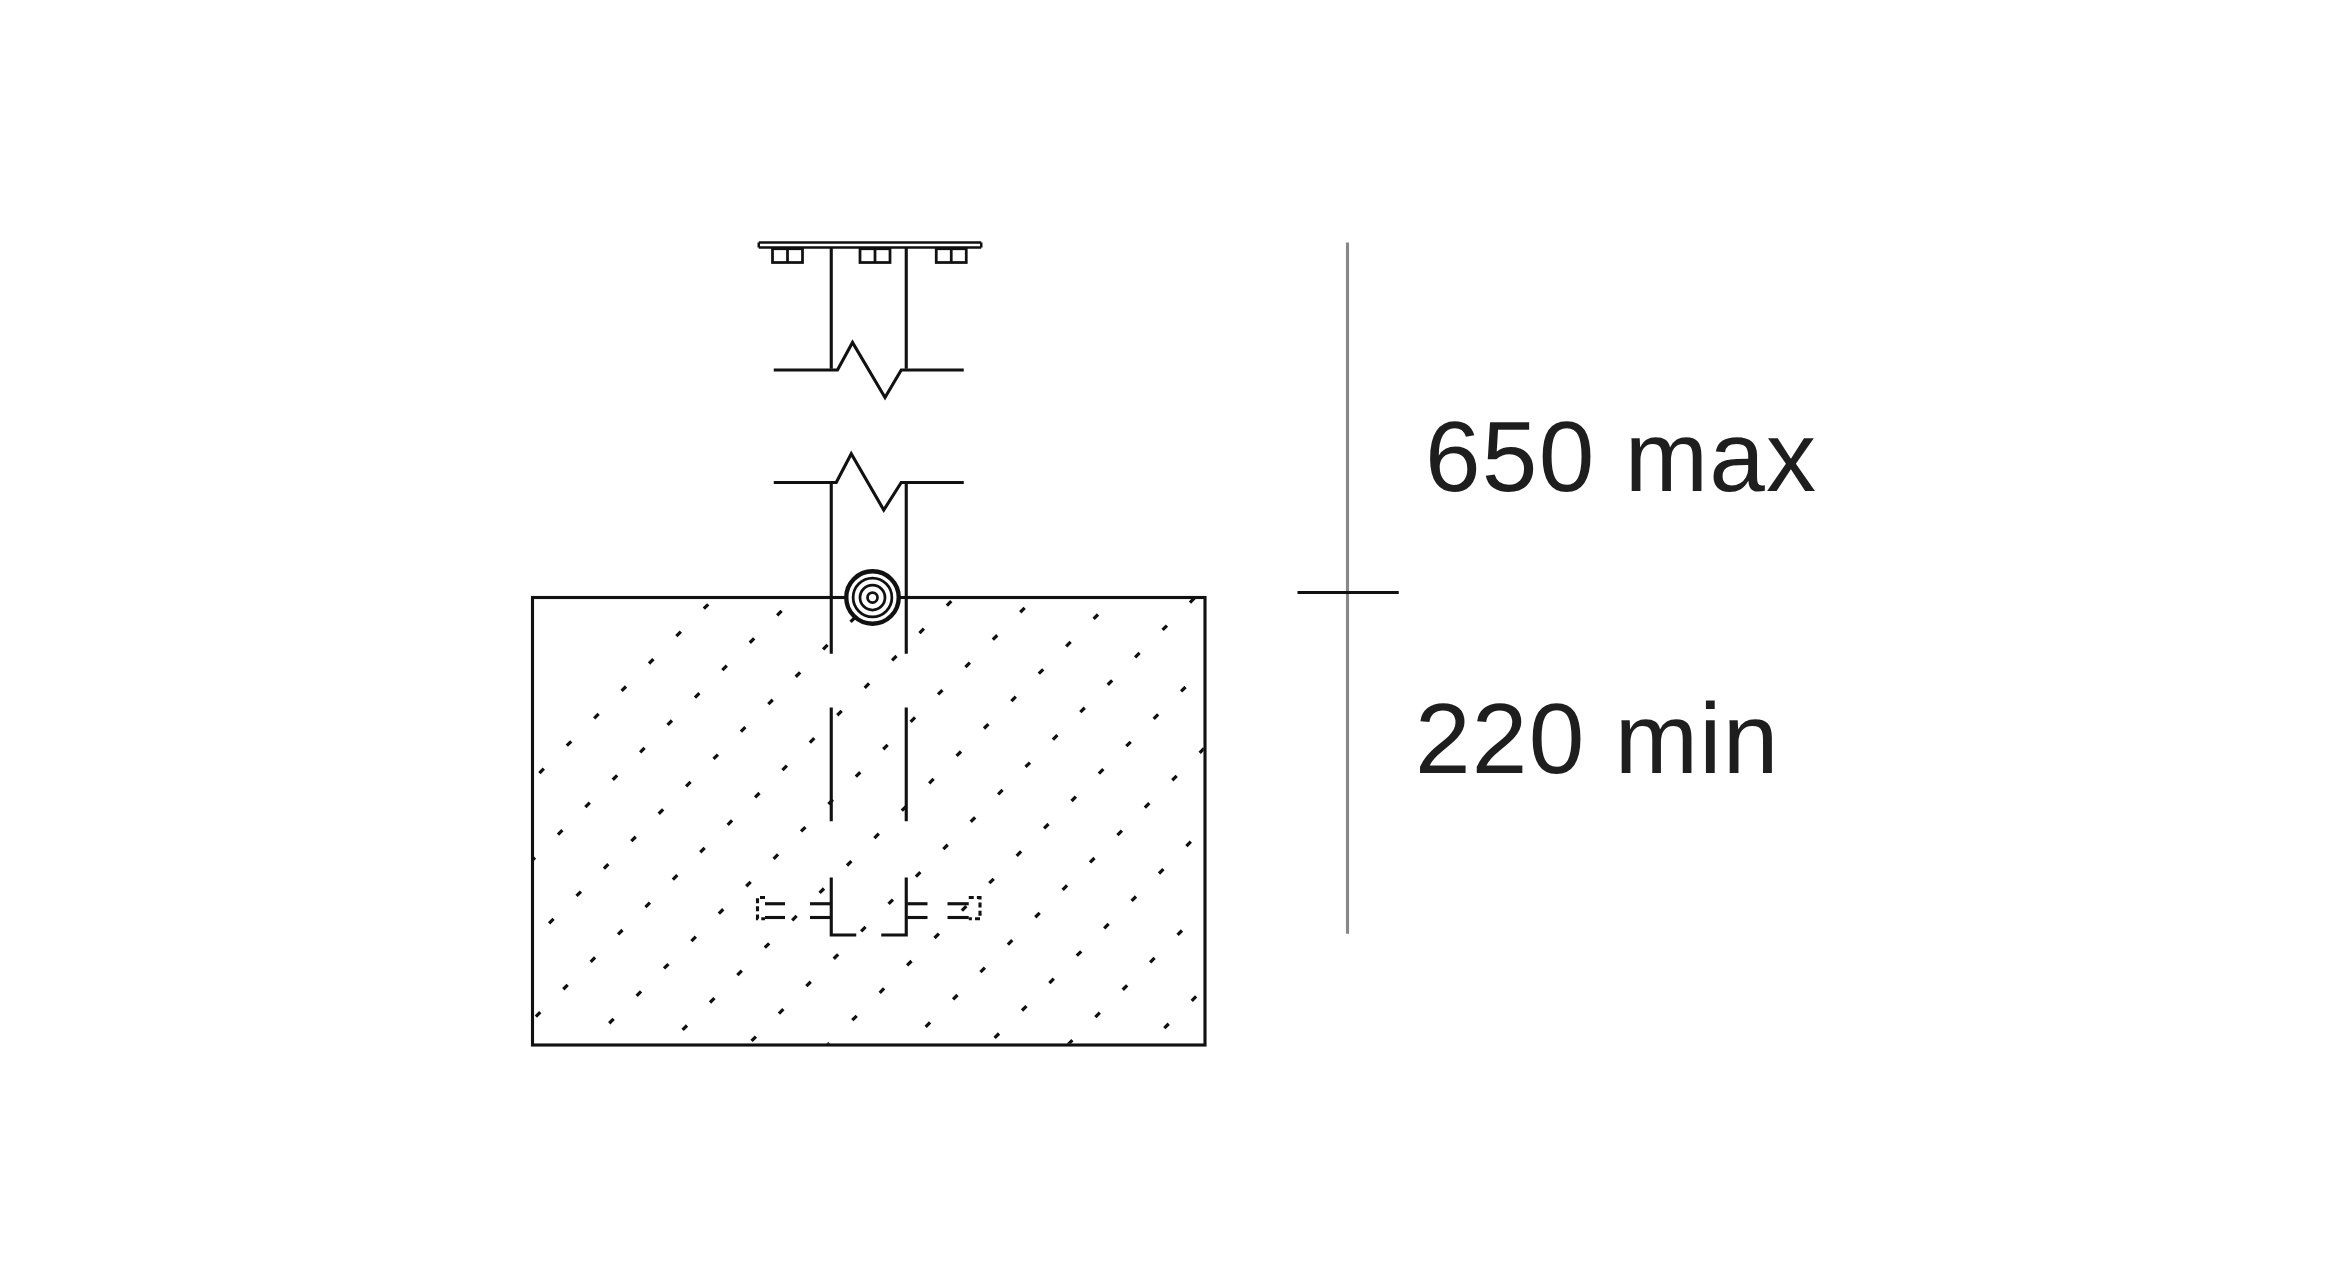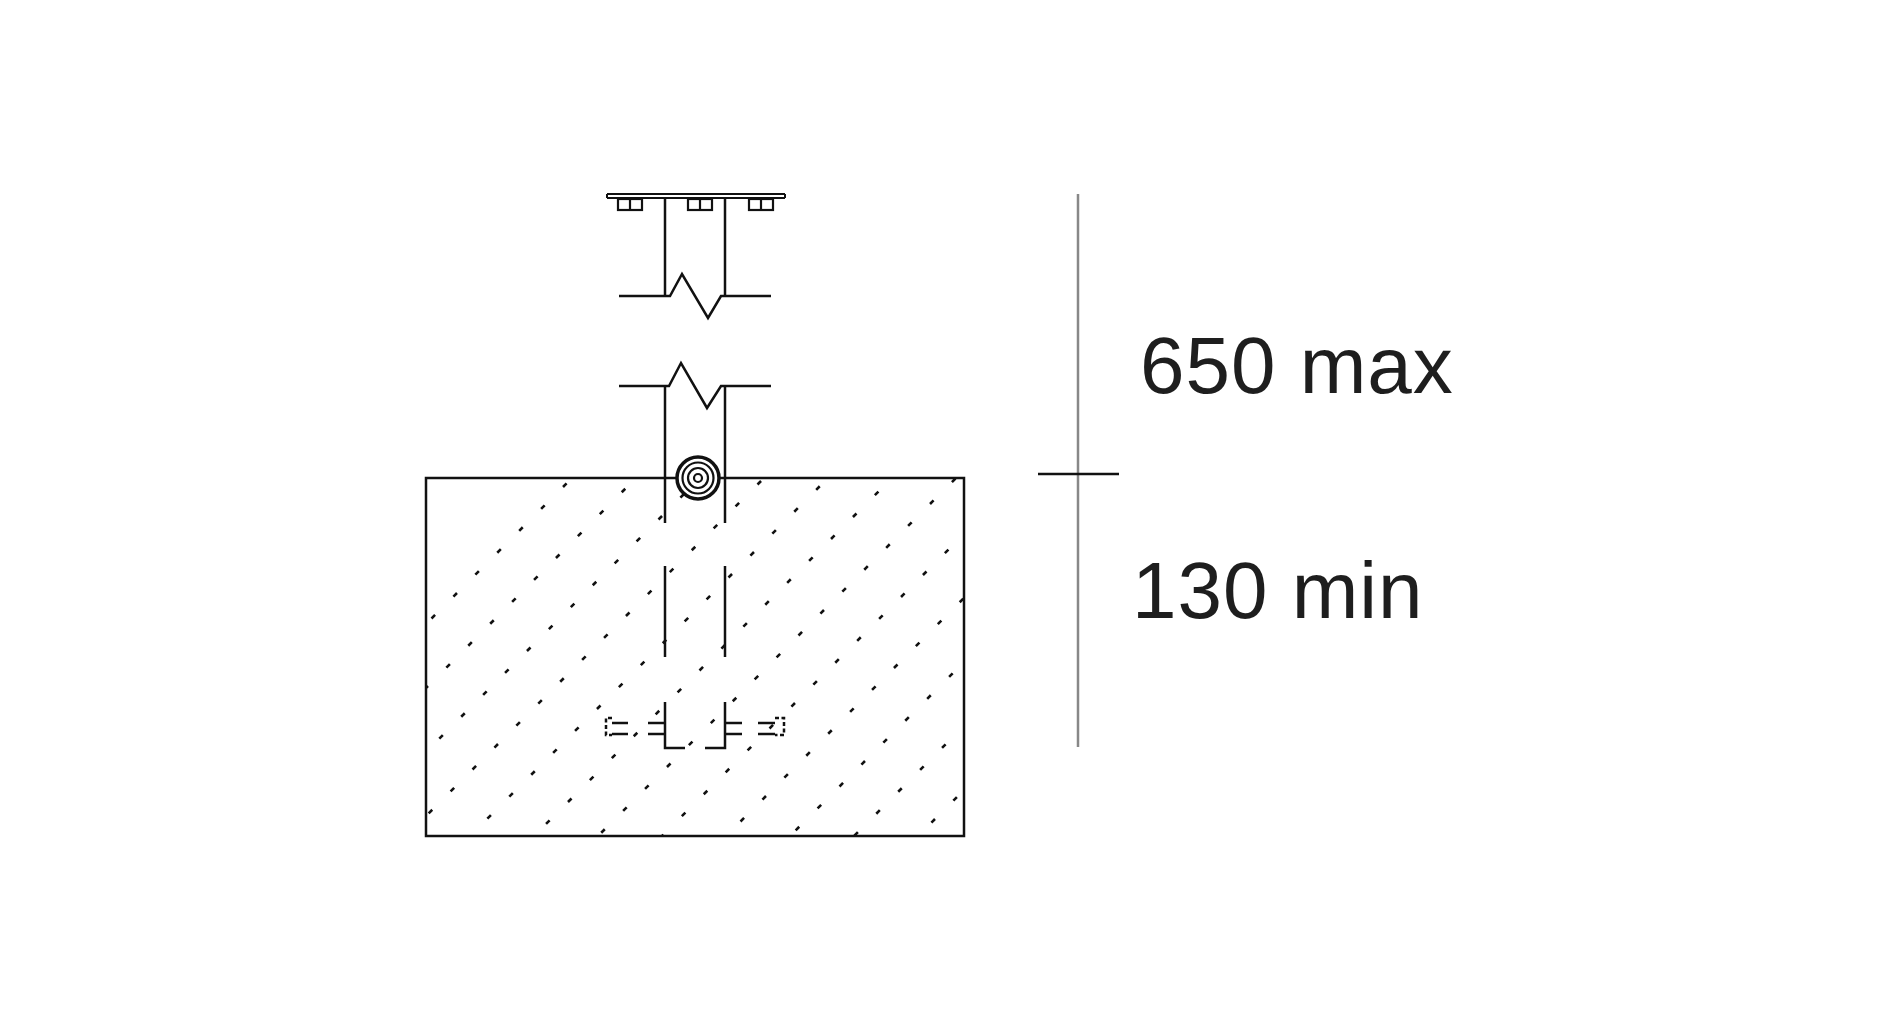--- a/index.html
+++ b/index.html
@@ -114,13 +114,13 @@
     <path d="M775,718 L784,718 L784,735 L775,735" stroke-dasharray="4 2.5"></path>
   </g>
 
   <g>
     <line x1="1078" y1="194" x2="1078" y2="747" stroke="#888" stroke-width="2.5"></line>
     <line x1="1038" y1="474" x2="1119" y2="474" stroke="#111" stroke-width="2.5"></line>
   </g>
 </svg>
 
 <div id="label-upper" class="dim-label">650 max</div>
-<div id="label-lower" class="dim-label">130 min</div>
+<div id="label-lower" class="dim-label">220 min</div>
 
 </body></html>

